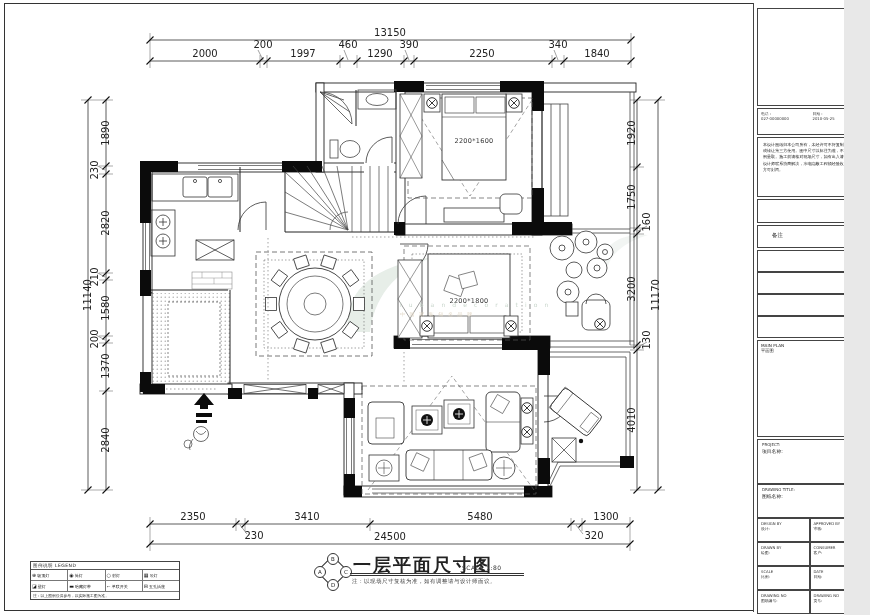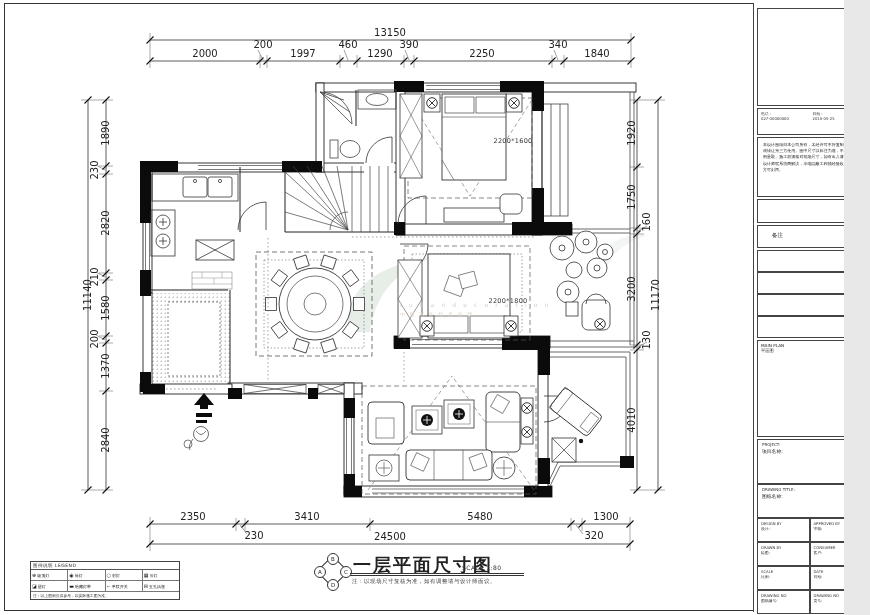--- a/index.html
+++ b/index.html
@@ -4,21 +4,21 @@
 <style>
   html,body{margin:0;padding:0;background:#e8e8e8;}
   .sheet{position:relative;width:844px;height:615px;background:#ffffff;overflow:hidden;
          font-family:"DejaVu Sans","Liberation Sans",sans-serif;color:#1a1a1a;}
   .frame{position:absolute;left:4px;top:3px;width:861px;height:608px;border:1.4px solid #333;box-sizing:border-box;}
   .planwrap{position:absolute;left:0;top:0;width:755px;height:615px;}
   svg{position:absolute;left:0;top:0;}
   
   .dim{position:absolute;font-size:10px;color:#222;white-space:nowrap;transform:translate(-50%,-50%);line-height:1;}
   .vdim{position:absolute;font-size:10px;color:#222;white-space:nowrap;transform:translate(-50%,-50%) rotate(-90deg);line-height:1;}
-  .bedlabel{position:absolute;font-size:6.5px;color:#333;transform:translate(-50%,-50%);letter-spacing:.3px;margin-left:39px;}
+  .bedlabel{position:absolute;font-size:6.5px;color:#333;transform:translate(-50%,-50%);letter-spacing:.3px;}
   
   .wm-cn{position:absolute;left:398px;top:278px;font-size:18px;letter-spacing:5px;color:#c9d6cc;font-weight:bold;}
   .wm-en{position:absolute;left:400px;top:301px;font-size:6px;letter-spacing:2.6px;color:#c9d6cc;}
   .wm-tag{position:absolute;left:400px;top:311px;font-size:5px;letter-spacing:1.5px;color:#e0d6c4;}
   
   .stamp{position:absolute;left:314px;top:553px;width:36px;height:36px;}
   .stamp .dia{position:absolute;left:7px;top:7px;width:21px;height:21px;border:1px solid #333;transform:rotate(45deg);}
   .stamp .c{position:absolute;width:10px;height:10px;border:1px solid #333;border-radius:50%;background:#fff;
             font-size:5.5px;text-align:center;line-height:10px;color:#222;}
   .title-main{position:absolute;left:353px;top:553px;font-size:18px;font-weight:600;letter-spacing:2px;color:#222;}

